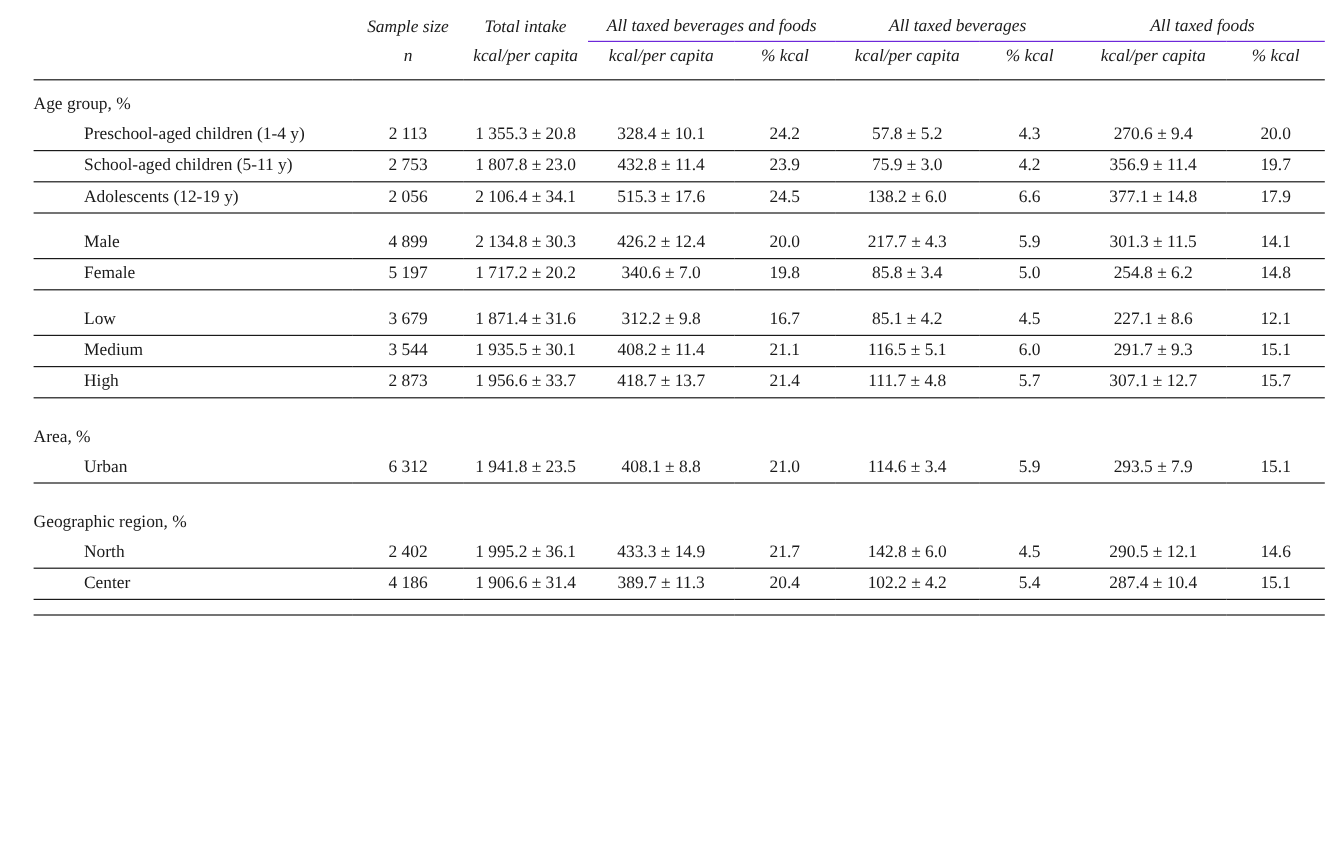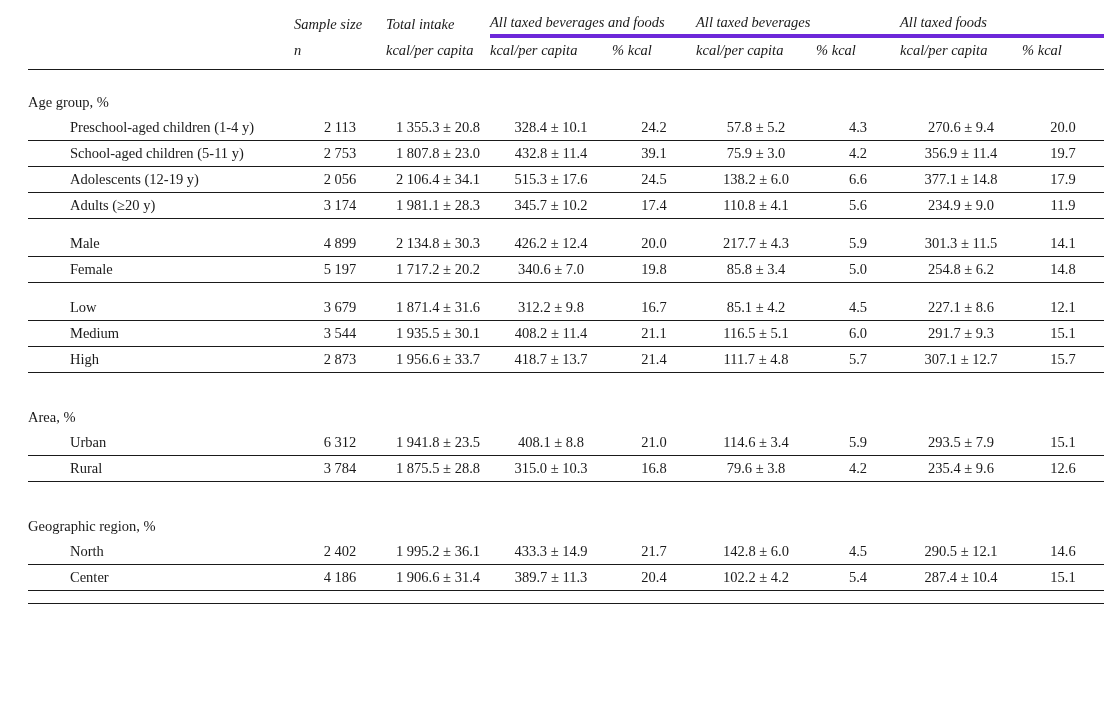--- a/index.html
+++ b/index.html
@@ -26,24 +26,25 @@
     border-collapse: collapse;
     font-size: 14.5px;
     table-layout: fixed;
   }
   
   thead td, thead th {
     font-style: italic;
     font-weight: normal;
     vertical-align: bottom;
     padding: 0 0 2px 0;
+    text-align: center;
     white-space: nowrap;
   }
   .grp-rule {
-    border-bottom: 4px solid #6d28d9;
+    border-bottom: 1px solid #6d28d9;
   }
   .hdr-row1 td {
     padding-top: 6px;
     padding-bottom: 3px;
   }
   .hdr-row2 td {
     padding-top: 4px;
     padding-bottom: 10px;
   }
   .top-rule td {
@@ -60,21 +61,21 @@
     white-space: nowrap;
   }
   td.label {
     text-align: left;
     font-style: normal;
   }
   td.num {
     text-align: center;
   }
   .section-head td {
-    padding-top: 24px;
+    padding-top: 12px;
     padding-bottom: 4px;
     margin-left: 28px;
   }
   .section-head td.label {
     font-style: normal;
   }
   tr.ruled td {
     border-bottom: 1px solid #1a1a1a;
   }
   .indent {
@@ -166,48 +167,37 @@
           <td class="num">57.8 ± 5.2</td>
           <td class="num">4.3</td>
           <td class="num">270.6 ± 9.4</td>
           <td class="num">20.0</td>
         </tr>
         <tr class="ruled">
           <td class="label indent">School-aged children (5-11 y)</td>
           <td class="num">2 753</td>
           <td class="num">1 807.8 ± 23.0</td>
           <td class="num">432.8 ± 11.4</td>
-          <td class="num">39.1</td>
+          <td class="num">23.9</td>
           <td class="num">75.9 ± 3.0</td>
           <td class="num">4.2</td>
           <td class="num">356.9 ± 11.4</td>
           <td class="num">19.7</td>
         </tr>
         <tr class="ruled">
           <td class="label indent">Adolescents (12-19 y)</td>
           <td class="num">2 056</td>
           <td class="num">2 106.4 ± 34.1</td>
           <td class="num">515.3 ± 17.6</td>
           <td class="num">24.5</td>
           <td class="num">138.2 ± 6.0</td>
           <td class="num">6.6</td>
           <td class="num">377.1 ± 14.8</td>
           <td class="num">17.9</td>
         </tr>
-        <tr class="ruled">
-          <td class="label indent">Adults (≥20 y)</td>
-          <td class="num">3 174</td>
-          <td class="num">1 981.1 ± 28.3</td>
-          <td class="num">345.7 ± 10.2</td>
-          <td class="num">17.4</td>
-          <td class="num">110.8 ± 4.1</td>
-          <td class="num">5.6</td>
-          <td class="num">234.9 ± 9.0</td>
-          <td class="num">11.9</td>
-        </tr>
         <tr class="spacer">
           <td colspan="9"></td>
         </tr>
         <tr class="ruled">
           <td class="label indent">Male</td>
           <td class="num">4 899</td>
           <td class="num">2 134.8 ± 30.3</td>
           <td class="num">426.2 ± 12.4</td>
           <td class="num">20.0</td>
           <td class="num">217.7 ± 4.3</td>
@@ -280,31 +270,20 @@
           <td class="label indent">Urban</td>
           <td class="num">6 312</td>
           <td class="num">1 941.8 ± 23.5</td>
           <td class="num">408.1 ± 8.8</td>
           <td class="num">21.0</td>
           <td class="num">114.6 ± 3.4</td>
           <td class="num">5.9</td>
           <td class="num">293.5 ± 7.9</td>
           <td class="num">15.1</td>
         </tr>
-        <tr class="ruled">
-          <td class="label indent">Rural</td>
-          <td class="num">3 784</td>
-          <td class="num">1 875.5 ± 28.8</td>
-          <td class="num">315.0 ± 10.3</td>
-          <td class="num">16.8</td>
-          <td class="num">79.6 ± 3.8</td>
-          <td class="num">4.2</td>
-          <td class="num">235.4 ± 9.6</td>
-          <td class="num">12.6</td>
-        </tr>
         <tr class="spacer">
           <td colspan="9"></td>
         </tr>
         <tr class="section-head">
           <td class="label">Geographic region, %</td>
           <td class="num"></td>
           <td class="num"></td>
           <td class="num"></td>
           <td class="num"></td>
           <td class="num"></td>

